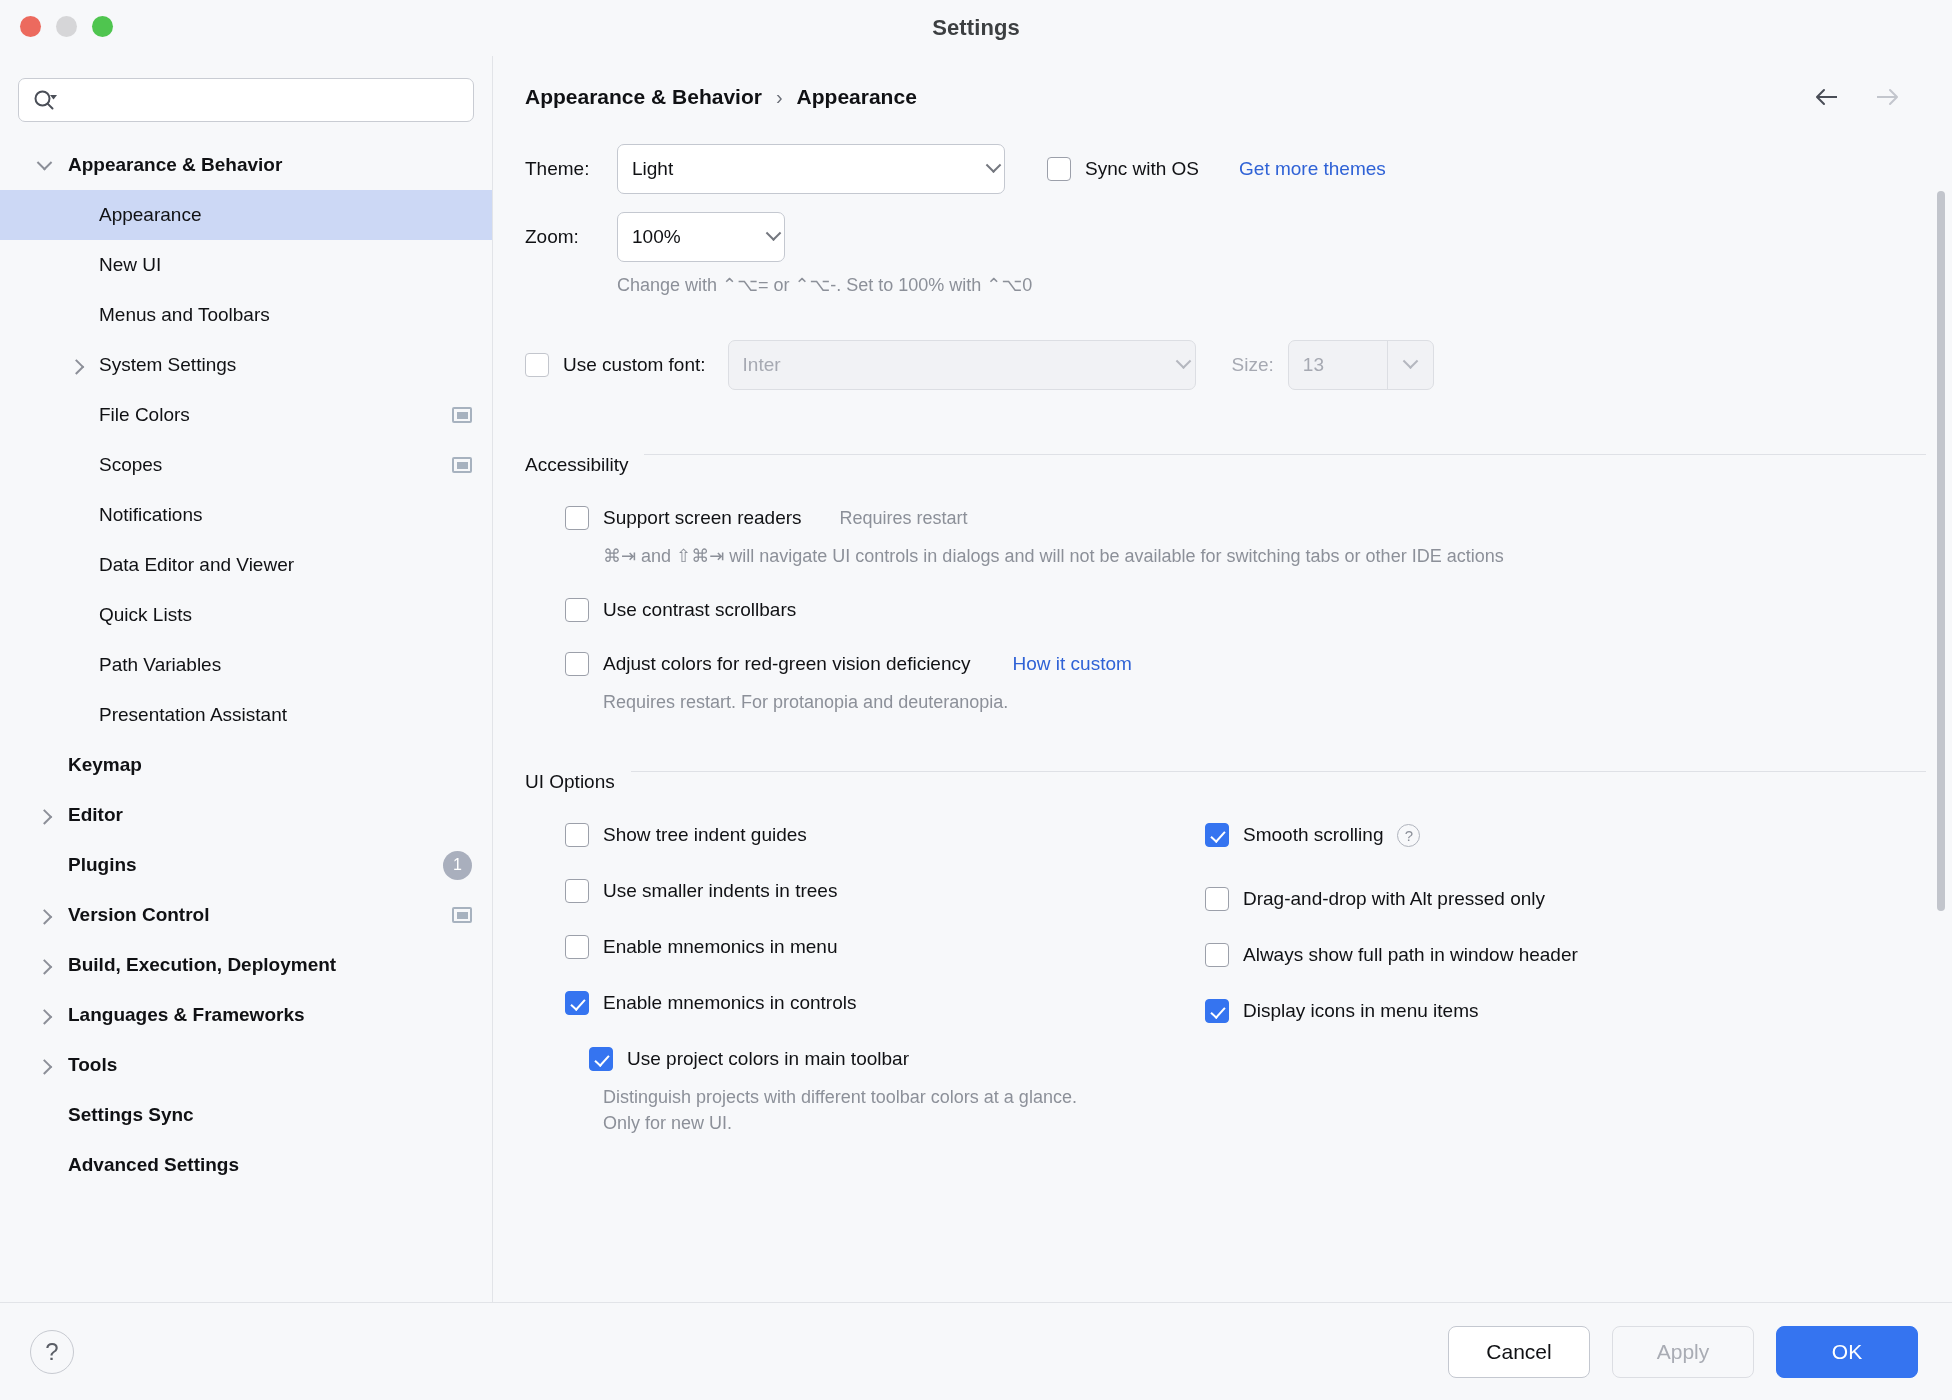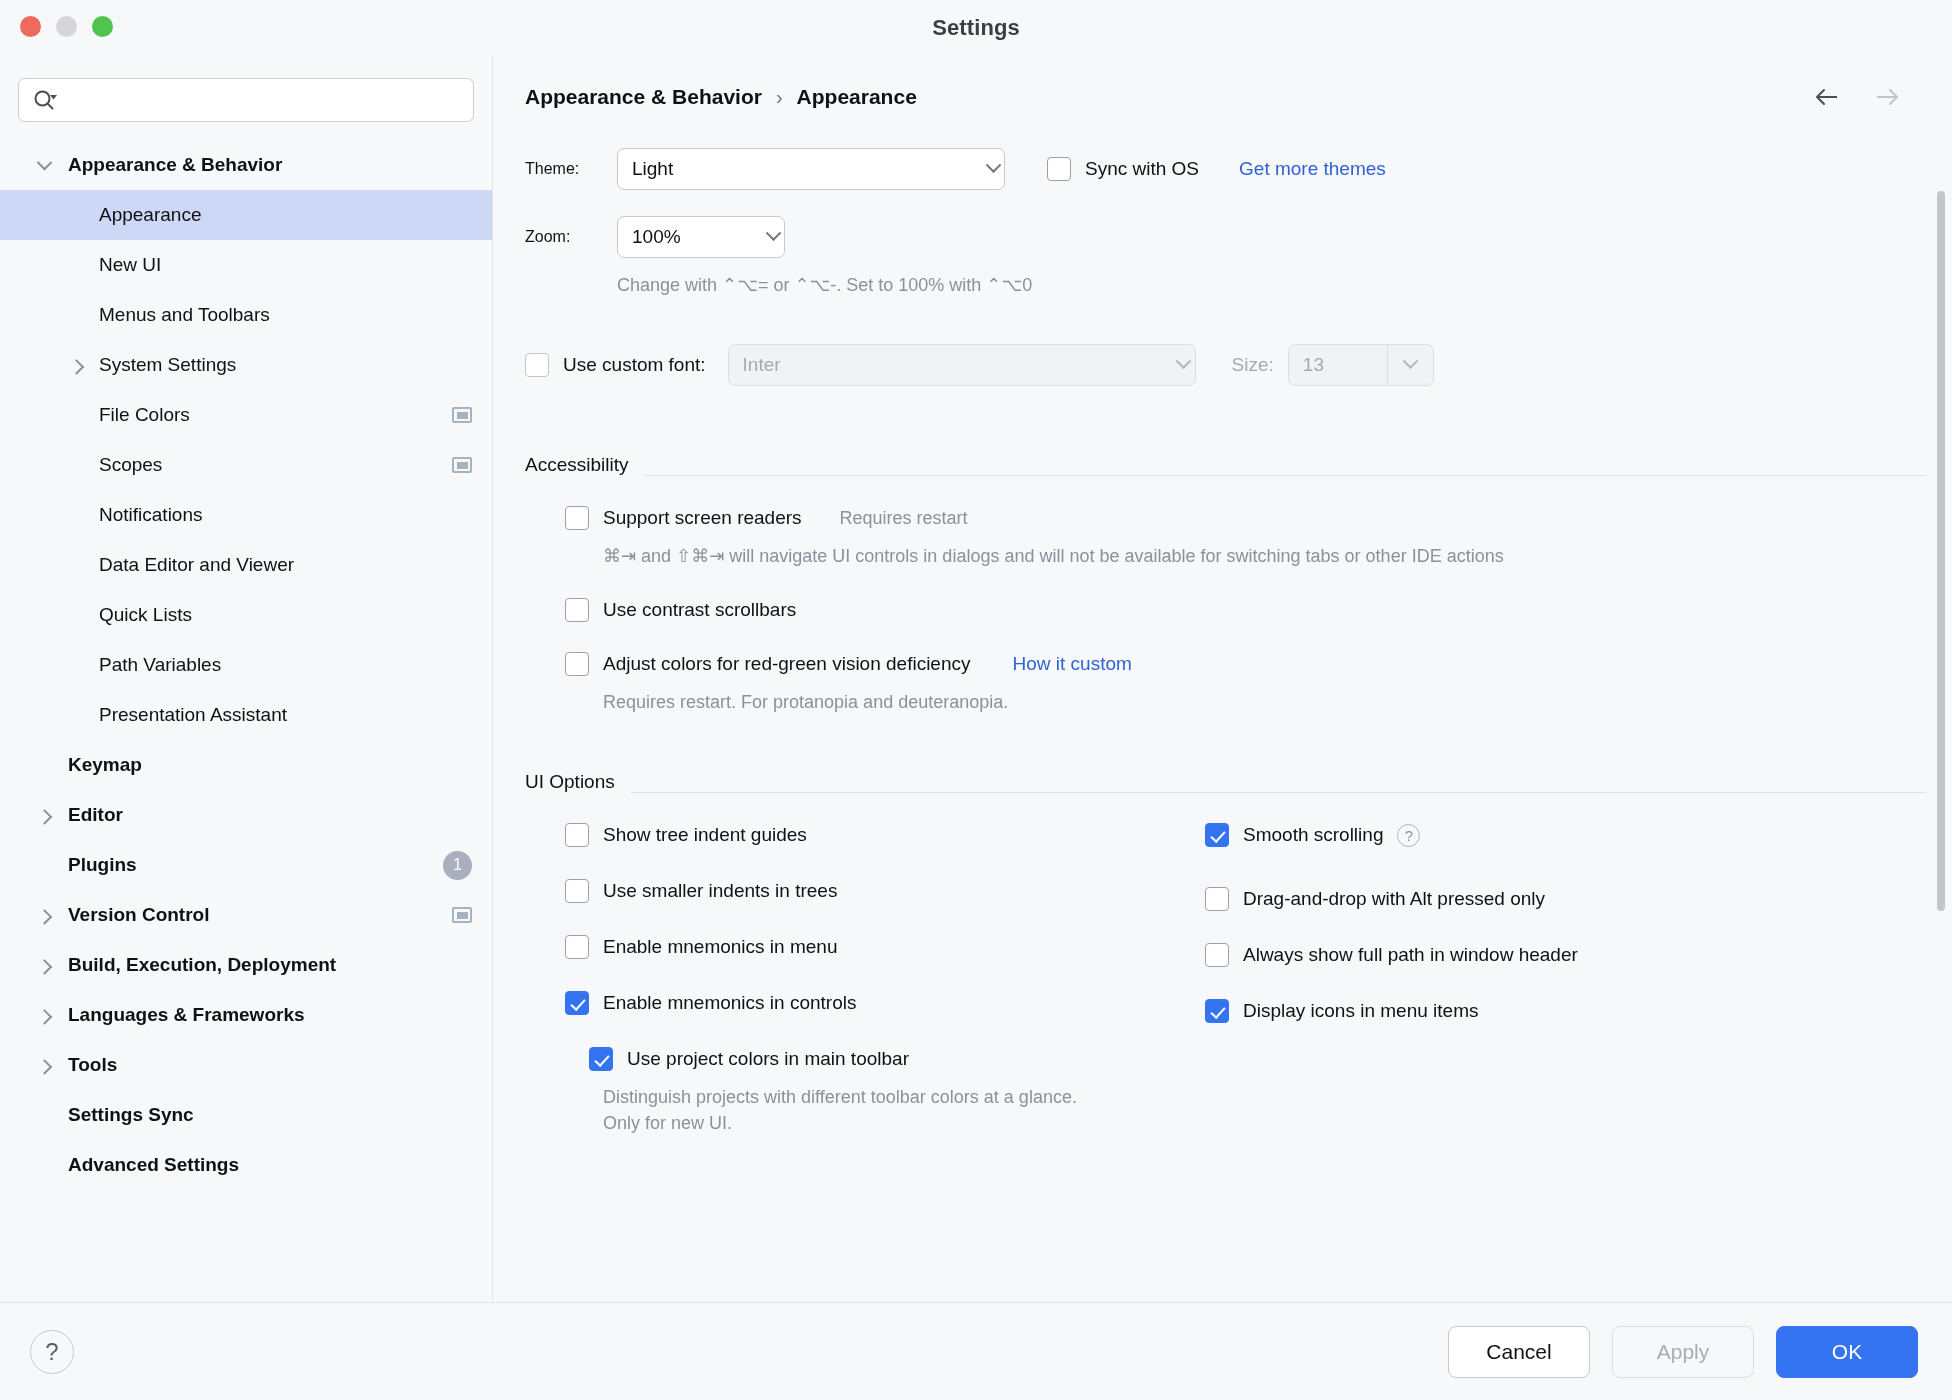--- a/index.html
+++ b/index.html
@@ -143,24 +143,24 @@
     display: flex; align-items: center; justify-content: space-between;
   }
   .breadcrumb { font-size: 21px; font-weight: bold; color: #101114; display:flex; align-items:center; gap: 14px;}
   .bc-sep { color: #6b6f78; font-weight: normal; font-size: 20px; }
   .nav-arrows { display: flex; gap: 34px; padding-right: 12px;}
   .nav-arrow { width: 26px; height: 26px; cursor: default; }
 
   .form { position: absolute; left: 32px; top: 92px; right: 26px; }
 
   .row { display: flex; align-items: center; }
-  .lbl { font-size: 16px; color: #101114; }
+  .lbl { font-size: 19px; color: #101114; }
 
   .combo {
-    height: 42px;
+    height: 50px;
     background: #ffffff;
     border: 1px solid #c4c8d0;
     border-radius: 7px;
     display: flex; align-items: center; justify-content: space-between;
     padding: 0 4px 0 14px;
     font-size: 19px; color: #101114;
     cursor: default;
   }
   .combo .cv { white-space: nowrap; }
   .combo-arrow { width: 14px; height: 14px; display:flex; align-items:center; justify-content:center; margin-left: 10px;}
@@ -199,21 +199,21 @@
     transform: rotate(42deg);
   }
   .cb.disabled { border-color: #c3c6cd; }
 
   .cb-row { display: flex; align-items: center; gap: 14px; }
   .cb-label { font-size: 19px; color: #101114; white-space: nowrap; }
   .cb-label.muted { color: #a6a9b2; }
 
   .link { color: #2f62d6; font-size: 19px; cursor: default; }
 
-  .sec-head { display: flex; align-items: flex-end; gap: 16px; }
+  .sec-head { display: flex; align-items: flex-start; gap: 16px; }
   .sec-title { font-size: 19px; color: #101114; white-space: nowrap; }
   .sec-line { flex: 1; height: 1px; background: #dfe1e6; }
 
   .desc { font-size: 18px; color: #8c9099; line-height: 1.42; }
 
   .helpmark {
     width: 23px; height: 23px; border-radius: 50%;
     border: 1.6px solid #b0b4bd; color: #8c9099;
     font-size: 15px; display: flex; align-items: center; justify-content: center;
     cursor: default;

